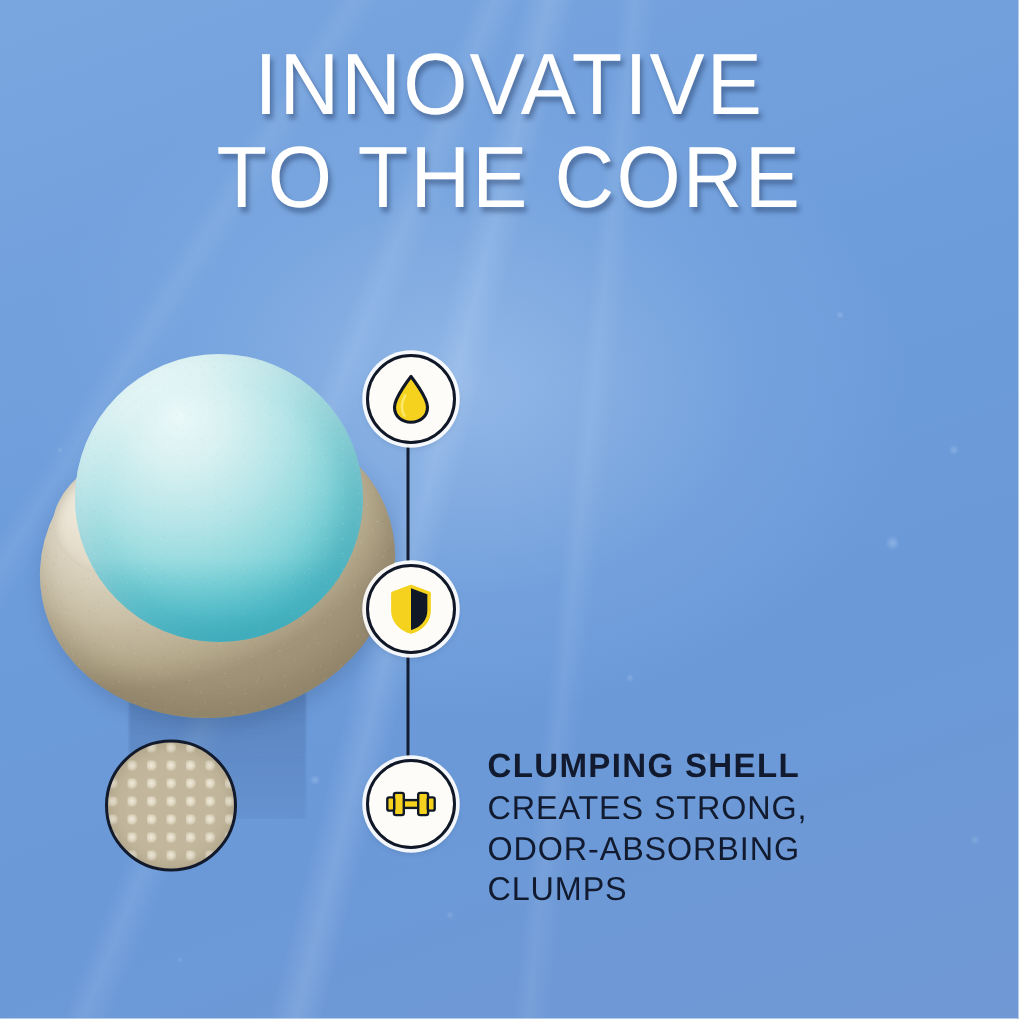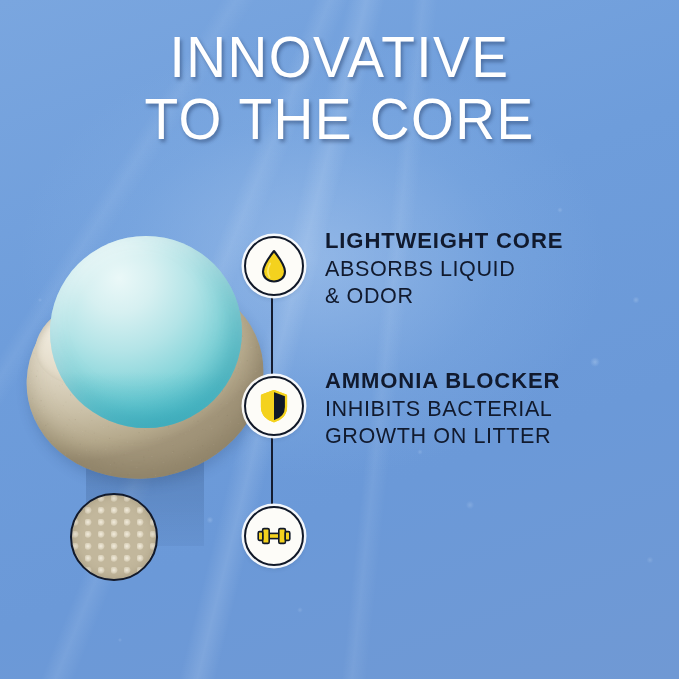--- a/index.html
+++ b/index.html
@@ -307,27 +307,23 @@
         <svg width="36" height="24" viewBox="0 0 36 24">
           <rect x="13" y="9.4" width="10" height="5.2" fill="#F4D21E" stroke="#101828" stroke-width="1.6"></rect>
           <rect x="6.6" y="4.6" width="6.6" height="14.8" rx="1.4" fill="#F4D21E" stroke="#101828" stroke-width="1.6"></rect>
           <rect x="22.8" y="4.6" width="6.6" height="14.8" rx="1.4" fill="#F4D21E" stroke="#101828" stroke-width="1.6"></rect>
           <rect x="2.2" y="7.6" width="4.6" height="8.8" rx="1.3" fill="#F4D21E" stroke="#101828" stroke-width="1.6"></rect>
           <rect x="29.2" y="7.6" width="4.6" height="8.8" rx="1.3" fill="#F4D21E" stroke="#101828" stroke-width="1.6"></rect>
         </svg>
       </span>
     </div>
 
-    <div class="feature-text f1">
-      <p class="feature-title">LIGHTWEIGHT CORE</p>
-      <p class="feature-desc">ABSORBS LIQUID
-&amp; ODOR</p>
-    </div>
-
-    <div class="feature-text f2">
-      <p class="feature-title">AMMONIA BLOCKER</p>
-      <p class="feature-desc">INHIBITS BACTERIAL
-GROWTH ON LITTER</p>
-    </div>
-
+
+
+    <div class="feature-text f3">
+      <p class="feature-title">CLUMPING SHELL</p>
+      <p class="feature-desc">CREATES STRONG,
+ODOR-ABSORBING
+CLUMPS</p>
+    </div>
 
   </div>
 </div>
 
 </body></html>

